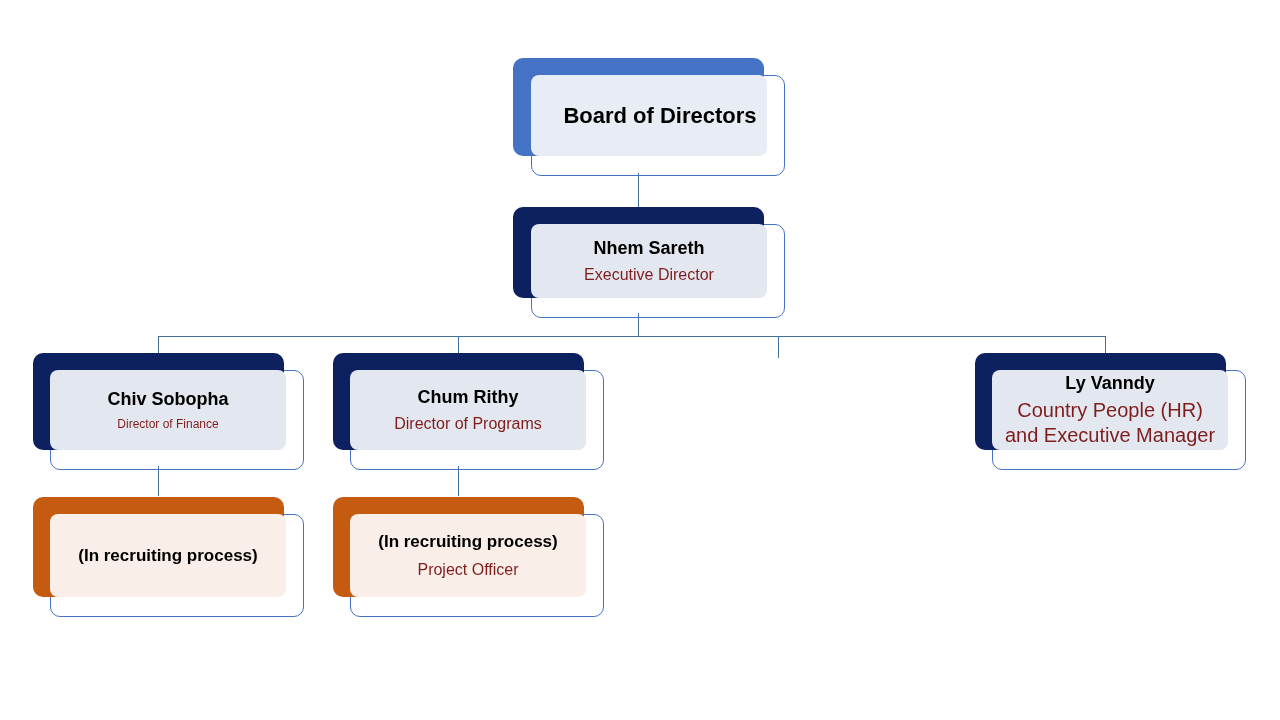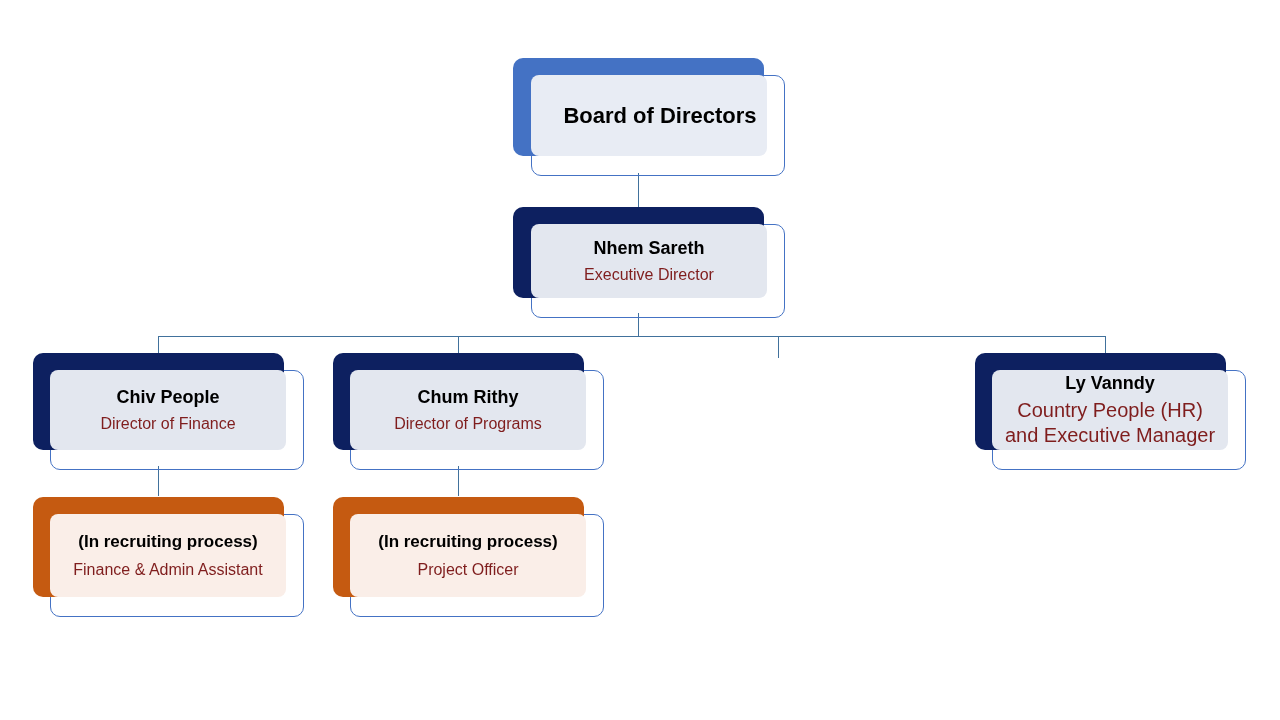--- a/index.html
+++ b/index.html
@@ -106,22 +106,22 @@
     <div class="card" style="left:18px; top:17px; width:236px; height:74px;">
       <div class="title" style="font-size:18px;">Nhem Sareth</div>
       <div class="subtitle" style="font-size:16px; margin-top:6px;">Executive Director</div>
     </div>
   </div>
 
   <div class="node theme-navy" style="left:33px; top:353px; width:272px; height:117px;">
     <div class="outline" style="left:17px; top:17px; width:254px; height:100px;"></div>
     <div class="shadow" style="left:0px; top:0px; width:251px; height:97px;"></div>
     <div class="card" style="left:17px; top:17px; width:236px; height:80px;">
-      <div class="title" style="font-size:18px;">Chiv People</div>
-      <div class="subtitle" style="font-size:16px; margin-top:6px;">Director of Finance</div>
+      <div class="title" style="font-size:18px;">Chiv Sobopha</div>
+      <div class="subtitle" style="font-size:12px; margin-top:6px;">Director of Finance</div>
     </div>
   </div>
 
   <div class="node theme-navy" style="left:333px; top:353px; width:272px; height:117px;">
     <div class="outline" style="left:17px; top:17px; width:254px; height:100px;"></div>
     <div class="shadow" style="left:0px; top:0px; width:251px; height:97px;"></div>
     <div class="card" style="left:17px; top:17px; width:236px; height:80px;">
       <div class="title" style="font-size:18px;">Chum Rithy</div>
       <div class="subtitle" style="font-size:16px; margin-top:6px;">Director of Programs</div>
     </div>
@@ -135,21 +135,20 @@
       <div class="title" style="font-size:18px;">Ly Vanndy</div>
       <div class="subtitle" style="font-size:20px; margin-top:4px; max-width:225px;">Country People (HR) and Executive Manager</div>
     </div>
   </div>
 
   <div class="node theme-orange" style="left:33px; top:497px; width:272px; height:120px;">
     <div class="outline" style="left:17px; top:17px; width:254px; height:103px;"></div>
     <div class="shadow" style="left:0px; top:0px; width:251px; height:100px;"></div>
     <div class="card" style="left:17px; top:17px; width:236px; height:83px;">
       <div class="title" style="font-size:17px;">(In recruiting  process)</div>
-      <div class="subtitle" style="font-size:16px; margin-top:8px; white-space:nowrap;">Finance &amp; Admin Assistant</div>
     </div>
   </div>
 
   <div class="node theme-orange" style="left:333px; top:497px; width:272px; height:120px;">
     <div class="outline" style="left:17px; top:17px; width:254px; height:103px;"></div>
     <div class="shadow" style="left:0px; top:0px; width:251px; height:100px;"></div>
     <div class="card" style="left:17px; top:17px; width:236px; height:83px;">
       <div class="title" style="font-size:17px;">(In recruiting  process)</div>
       <div class="subtitle" style="font-size:16px; margin-top:8px;">Project Officer</div>
     </div>

